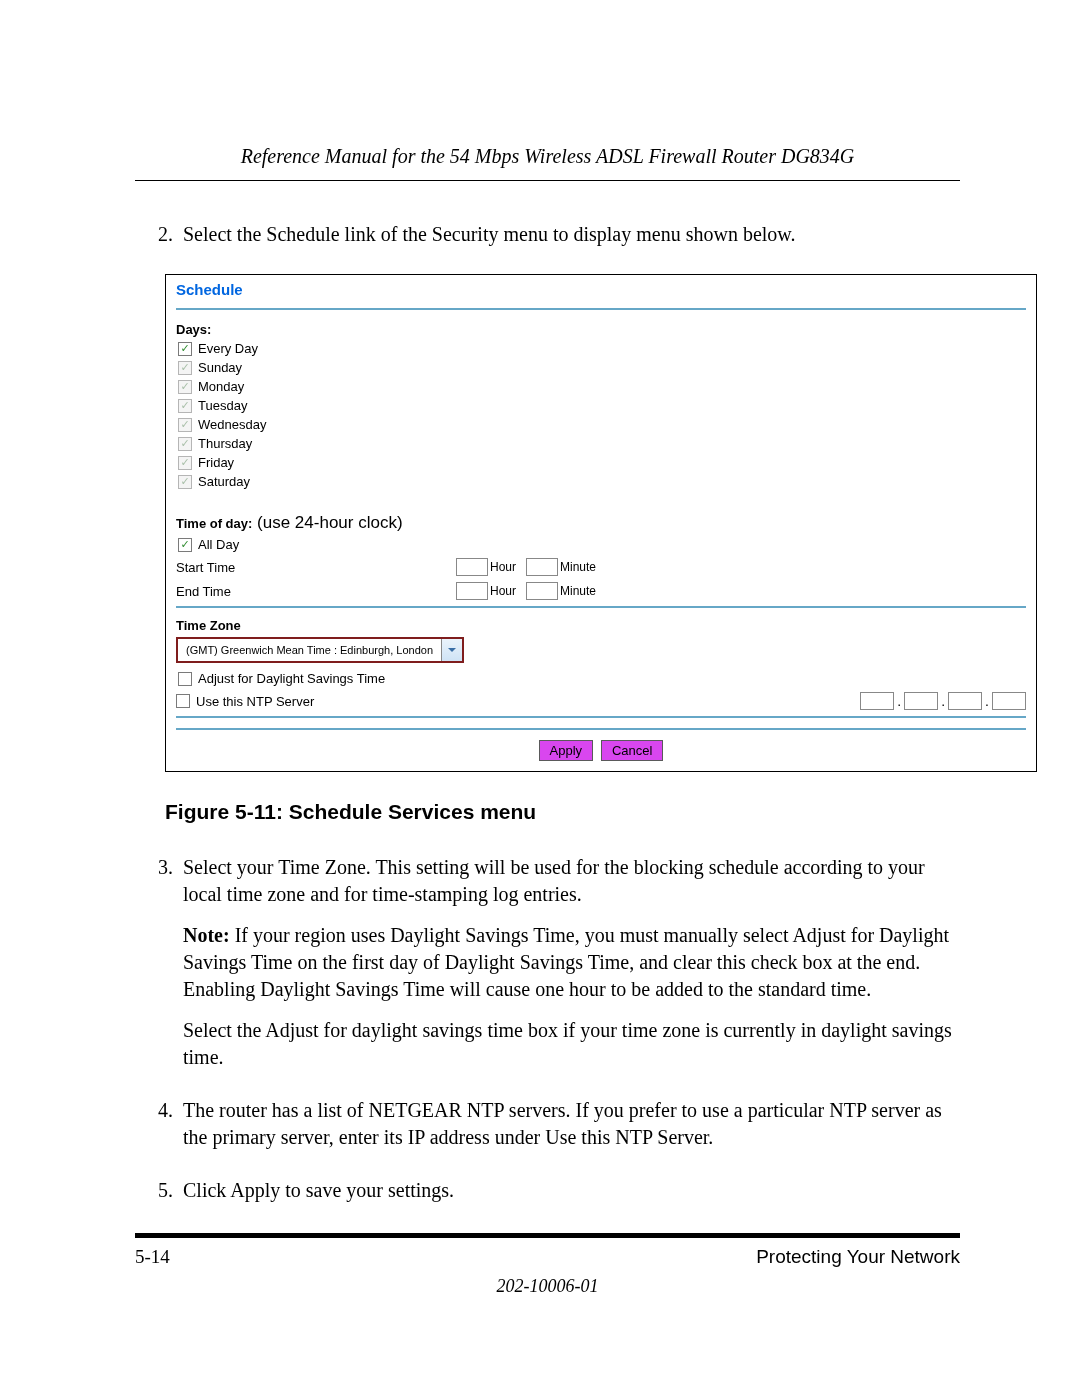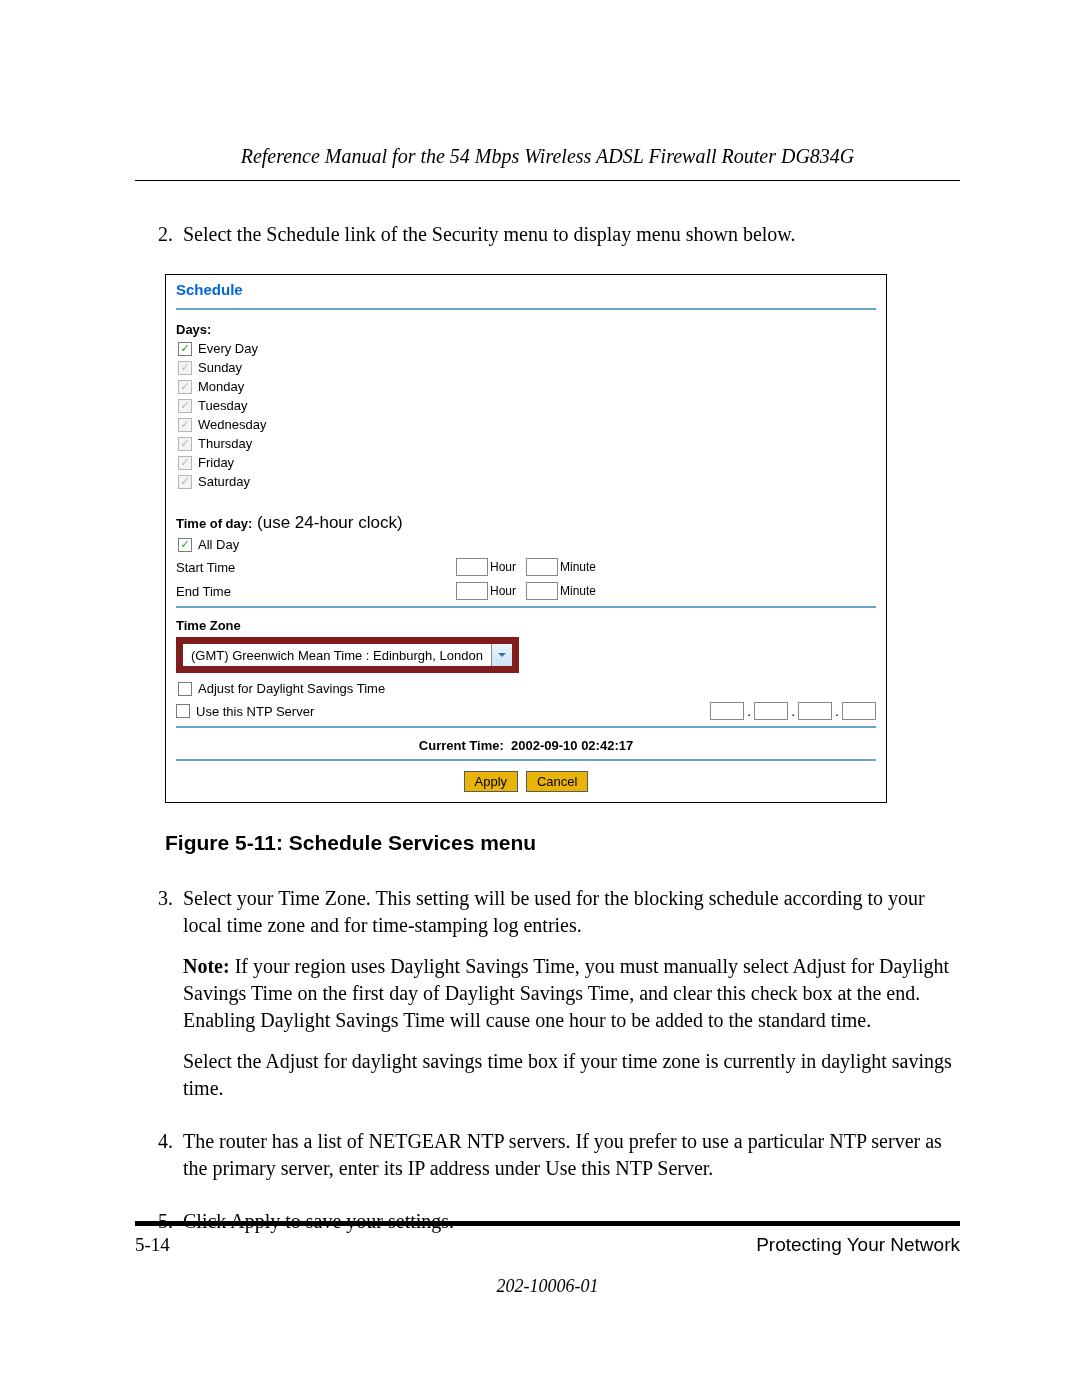--- a/index.html
+++ b/index.html
@@ -45,21 +45,21 @@
   .figure-caption {
     font-family: Arial, Helvetica, sans-serif;
     font-weight: bold;
     font-size: 21px;
     margin: 28px 0 30px 30px;
   }
 
   
   .shot {
     margin: 8px 0 0 30px;
-    width: 722px;
+    width: 872px;
     border: 1px solid #000;
     box-sizing: border-box;
     font-family: Arial, Helvetica, sans-serif;
     font-size: 14px;
     color: #000;
     padding: 6px 10px 10px 10px;
   }
   .shot .title {
     color: #0066e0;
     font-weight: bold;
@@ -128,23 +128,23 @@
     box-sizing: border-box;
   }
   .hm {
     font-size: 12px;
     margin: 0 10px 0 2px;
   }
 
   .tz-select {
     display: inline-flex;
     align-items: center;
-    border: 7px solid #7f1d1d;
+    border: 2px solid #7f1d1d;
     height: 22px;
-    font-size: 13px;
+    font-size: 11px;
     background: #fff;
     margin-top: 4px;
   }
   .tz-select .tz-text {
     padding: 0 8px;
     white-space: nowrap;
   }
   .tz-select .tz-arrow {
     width: 20px;
     height: 100%;
@@ -183,21 +183,21 @@
     margin: 6px 0 4px 0;
   }
 
   .btn-row {
     text-align: center;
     margin-top: 8px;
   }
   .btn {
     display: inline-block;
     border: 1px solid #5a5a5a;
-    background: #eab308;
+    background: #d946ef;
     font-size: 13px;
     padding: 2px 10px;
     margin: 0 2px;
     font-family: Arial, Helvetica, sans-serif;
   }
 
   .footer {
     position: absolute;
     left: 135px;
     right: 120px;
@@ -209,21 +209,21 @@
     display: flex;
     justify-content: space-between;
     font-size: 19px;
     font-family: Arial, Helvetica, sans-serif;
   }
   .footer-row .pn { font-family: "Times New Roman", Times, serif; }
   .doc-num {
     text-align: center;
     font-style: italic;
     font-size: 18px;
-    margin-top: 20px;
+    margin-top: 8px;
     font-family: "Times New Roman", Times, serif;
   }
 </style>
 </head>
 <body>
 
 <div class="page">
 
   <div class="header-line">Reference Manual for the 54 Mbps Wireless ADSL Firewall Router DG834G</div>
 
@@ -329,24 +329,20 @@
         <span class="ip-box"></span>
           <span class="ip-dot">.</span>
         <span class="ip-box"></span>
           <span class="ip-dot">.</span>
         <span class="ip-box"></span>
       </div>
     </div>
 
     <div class="sep-thin"></div>
 
-    <div class="current-time">
-      <span>Current Time:</span>
-      &nbsp;<span>2002-09-10 02:42:17</span>
-    </div>
 
     <div class="sep-thin"></div>
 
     <div class="btn-row">
       <span class="btn">Apply</span>
       <span class="btn">Cancel</span>
     </div>
   </div>
 
   <div class="figure-caption">Figure 5-11:  Schedule Services menu</div>

